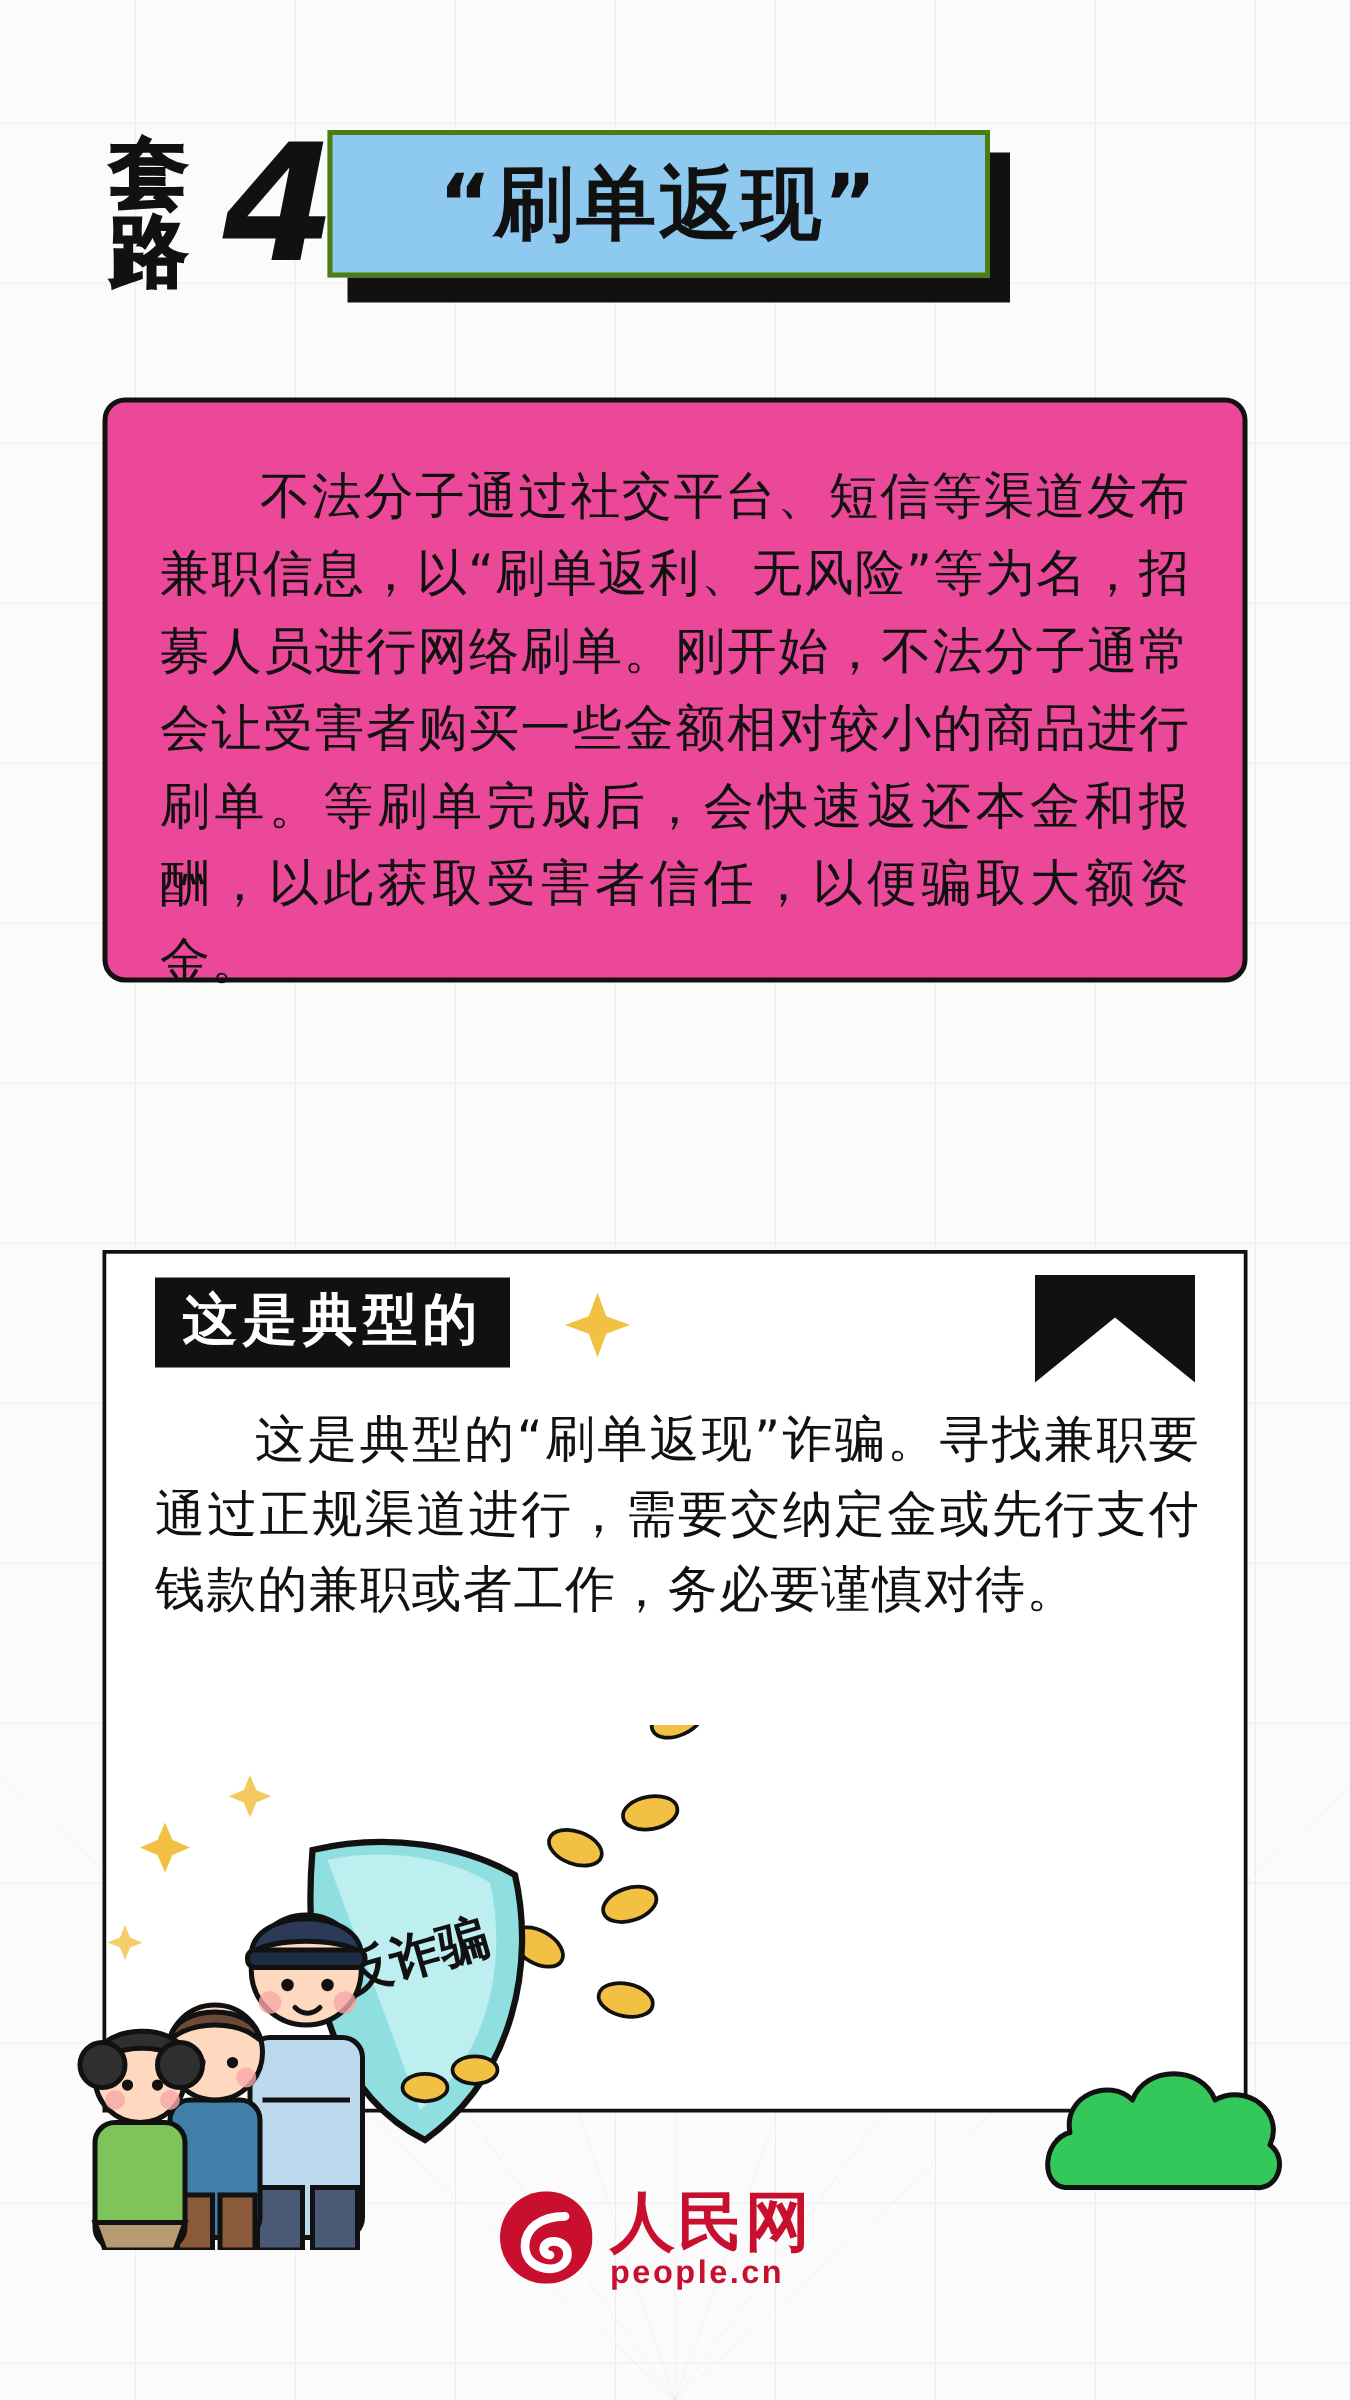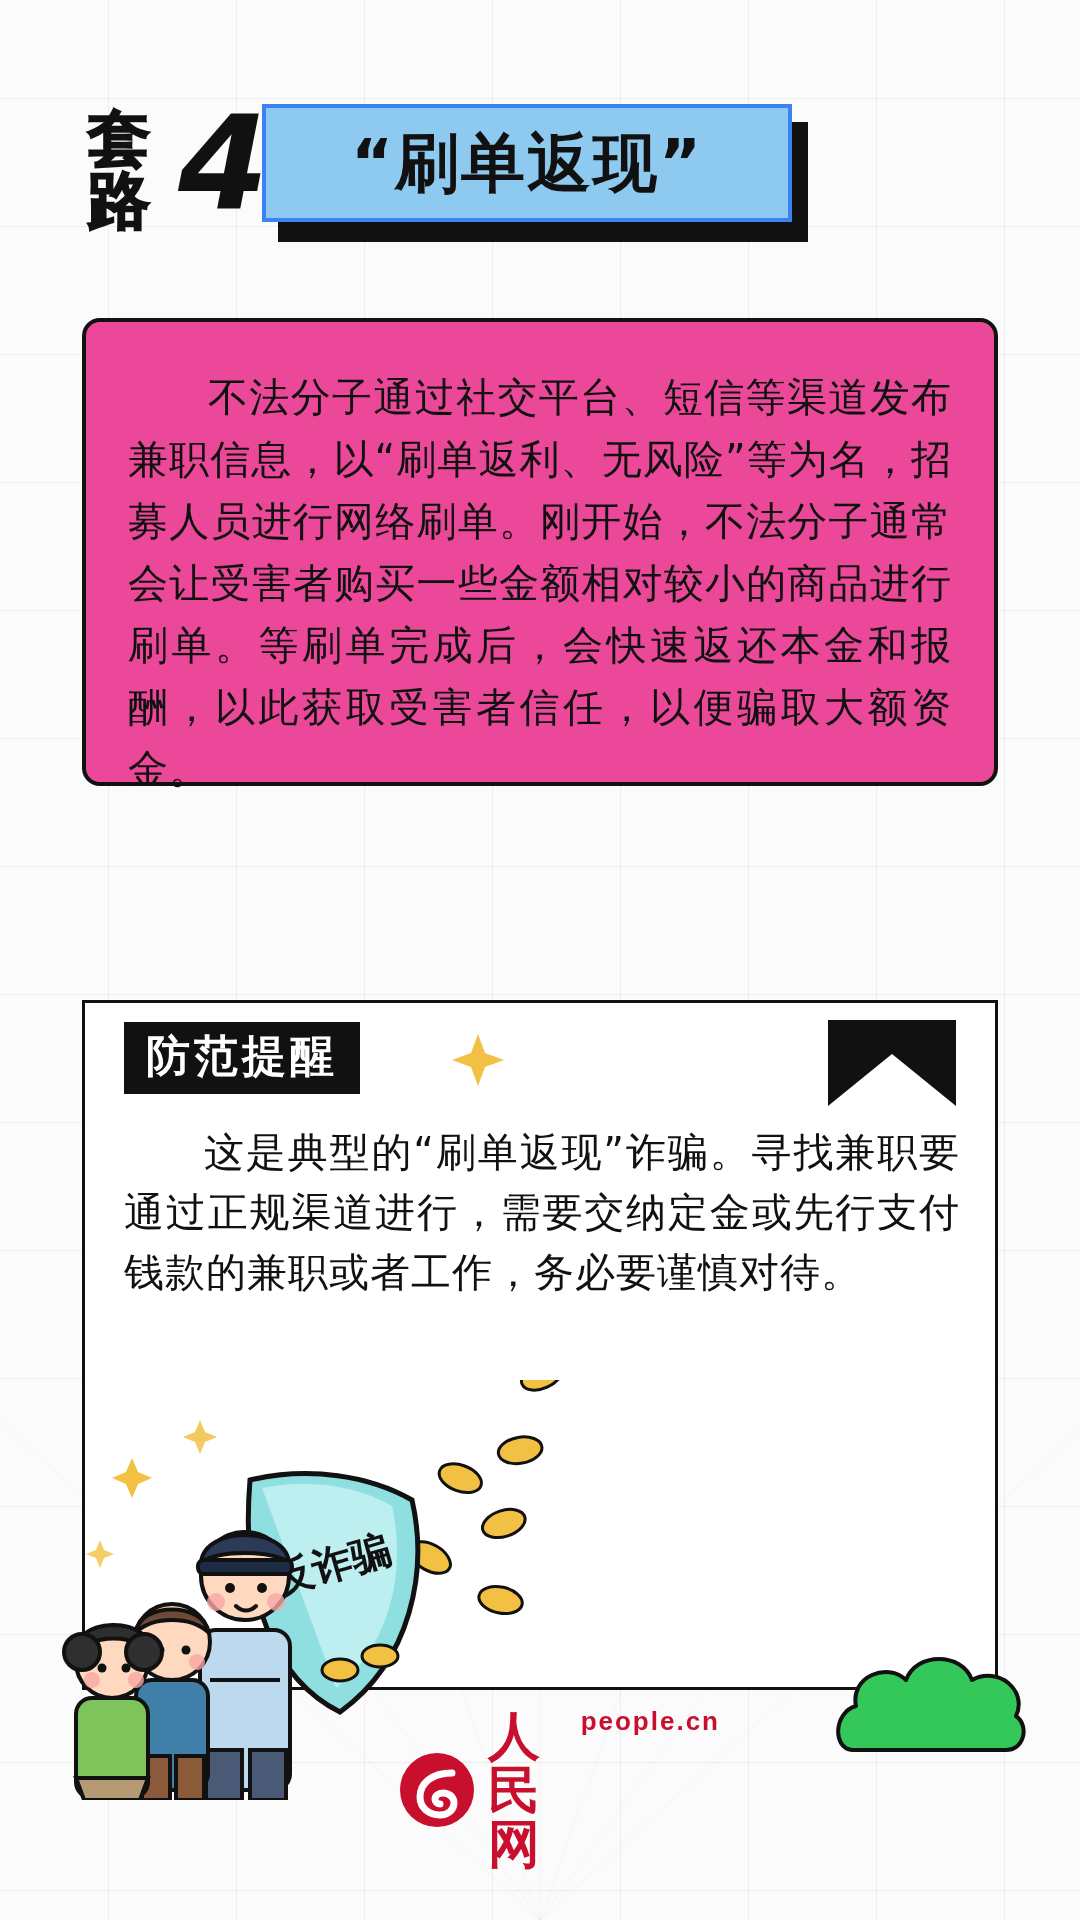--- a/index.html
+++ b/index.html
@@ -83,21 +83,21 @@
     height: 120px;
     background: #111111;
   }
   .title-box {
     position: absolute;
     left: 262px;
     top: 104px;
     width: 530px;
     height: 118px;
     background: #8ecaf0;
-    border: 4px solid #3b82f6;
+    border: 4px solid #4d7c0f;
     box-sizing: border-box;
     display: flex;
     align-items: center;
     justify-content: center;
   }
   .title-text {
     font-size: 64px;
     font-weight: bold;
     color: #111111;
     letter-spacing: 2px;
@@ -210,21 +210,21 @@
     align-items: center;
     gap: 14px;
   }
   .logo-mark {
     width: 74px;
     height: 74px;
     flex: 0 0 auto;
   }
   .logo-text {
     display: flex;
-    flex-direction: row;
+    flex-direction: column;
     justify-content: center;
   }
   .logo-cn {
     font-size: 52px;
     font-weight: bold;
     color: #c8102e;
     line-height: 54px;
     letter-spacing: 2px;
     font-family: "DejaVu Sans", "Liberation Sans", sans-serif;
   }
@@ -266,21 +266,21 @@
     <div class="title-box">
       <div class="title-text">“刷单返现”</div>
     </div>
   </div>
 
   <div class="blue-card">
     <p>不法分子通过社交平台、短信等渠道发布兼职信息，以“刷单返利、无风险”等为名，招募人员进行网络刷单。刚开始，不法分子通常会让受害者购买一些金额相对较小的商品进行刷单。等刷单完成后，会快速返还本金和报酬，以此获取受害者信任，以便骗取大额资金。</p>
   </div>
 
   <div class="white-card"></div>
-  <div class="badge">防范提醒</div>
+  <div class="badge">这是典型的</div>
 
   <svg class="spark" viewBox="0 0 52 52" xmlns="http://www.w3.org/2000/svg">
     <path d="M26 0 L33 19 L52 26 L33 33 L26 52 L19 33 L0 26 L19 19 Z" fill="#f2c043"></path>
   </svg>
 
   <svg class="envelope" viewBox="0 0 128 86" xmlns="http://www.w3.org/2000/svg">
     <path d="M0 0 H128 V86 L64 34 L0 86 Z" fill="#111111"></path>
   </svg>
 
   <p class="reminder-text">这是典型的“刷单返现”诈骗。寻找兼职要通过正规渠道进行，需要交纳定金或先行支付钱款的兼职或者工作，务必要谨慎对待。</p>

